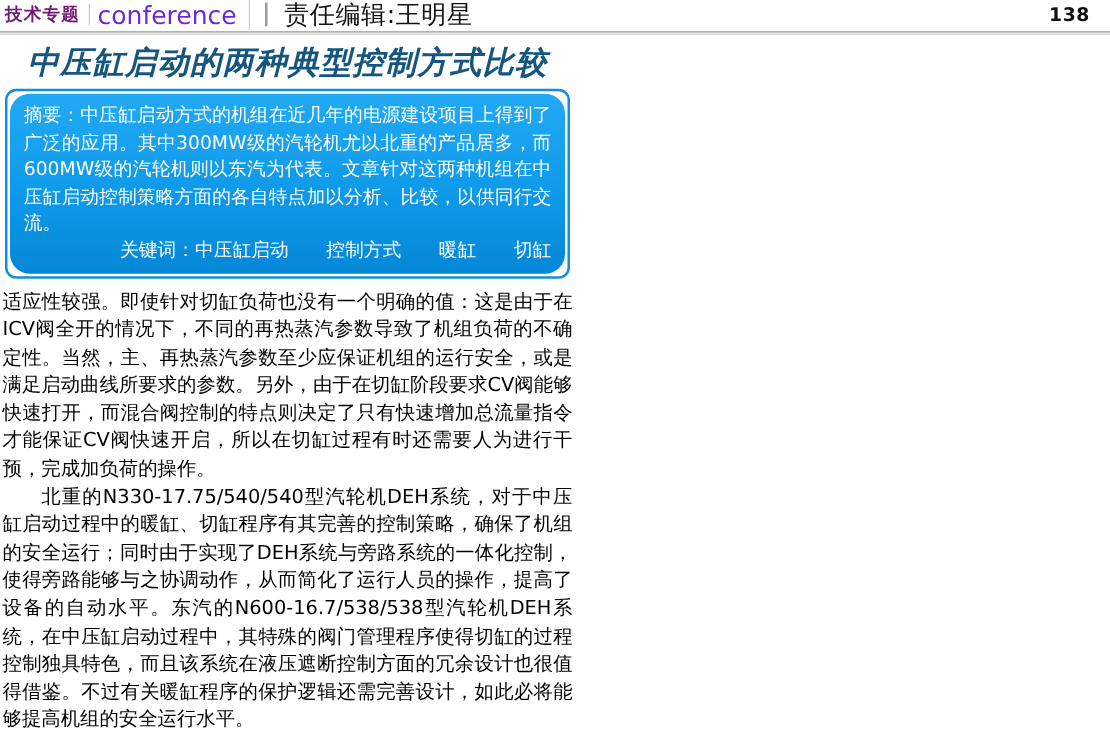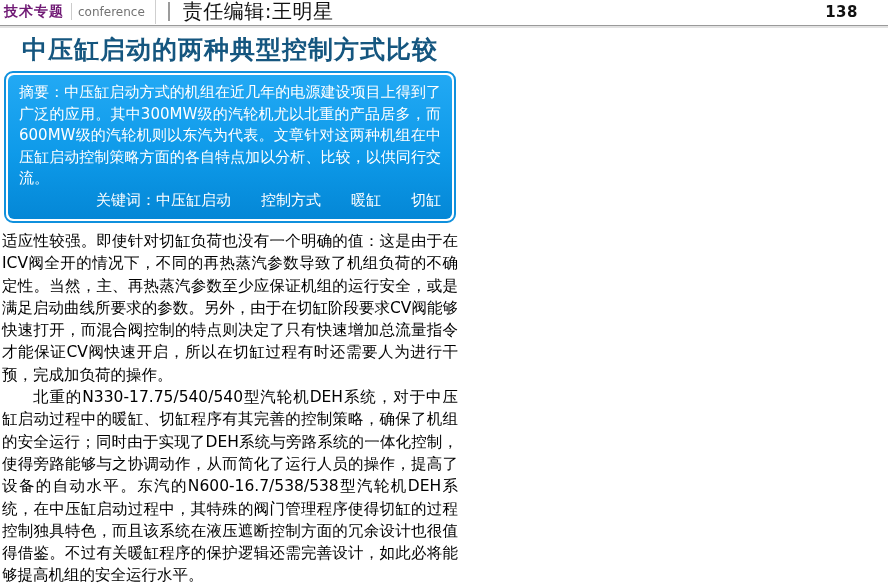--- a/index.html
+++ b/index.html
@@ -26,52 +26,53 @@
   }
   .section-label {
     font-size: 14px; font-weight: bold;
     color: #701a75; letter-spacing: 1px;
     font-family: Liberation Serif, serif;
   }
   .light-divider {
     width: 1px; height: 17px; background: #cccccc;
     margin: 0 6px 0 7px;
   }
-  .section-sublabel { font-size: 12px; color: #737373; }
+  .section-sublabel { font-size: 20px; color: #6d28d9; }
   .dark-divider {
     width: 2px; height: 19px; background: #9b9b9b;
     margin: 0 13px 0 12px;
   }
   .editor-line { font-size: 20px; color: #111111; letter-spacing: 0.5px; }
   .header-spacer { flex: 1; }
   .page-number {
     font-size: 15px; font-weight: bold; color: #111111;
-    margin-right: 30px; letter-spacing: 0.5px;
+    margin-right: 16px; letter-spacing: 0.5px;
   }
   
   .article-col { width: 460px; padding: 0 2px; }
   .article-title {
     text-align: center;
     font-size: 25px; font-weight: bold;
     color: #15567f;
     letter-spacing: 1px;
     margin: 9px 0 6px 0;
     line-height: 30px;
     white-space: nowrap;
+    font-style: italic;
   }
   
   .abstract-outer {
     margin: 0 2px;
     border: 2px solid #0f90dd;
     border-radius: 9px;
     padding: 2px;
     background: #ffffff;
   }
   .abstract-inner {
-    border-radius: 6px;
+    border-radius: 16px;
     background: linear-gradient(to bottom, #22a9f4 0%, #0e9ae9 55%, #0487d6 100%);
     color: #ffffff;
     padding: 7px 11px 8px 11px;
     font-size: 15px;
     line-height: 21.5px;
     text-align: justify;
   }
   .abstract-keywords { text-align: right; }
   
   .article-body {

